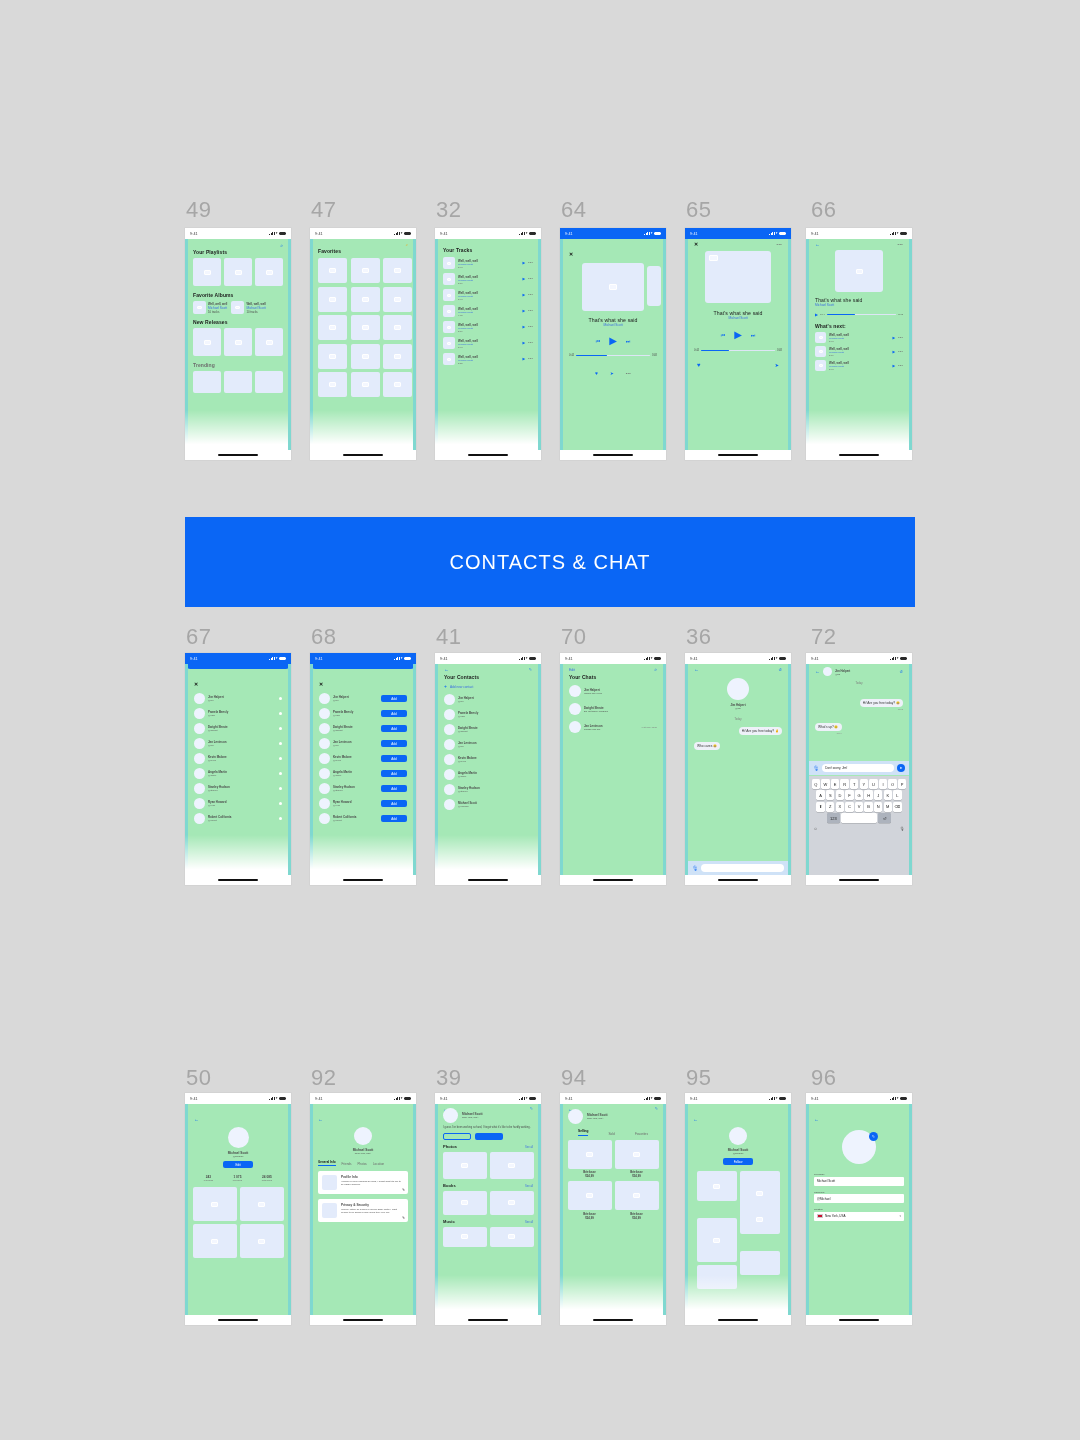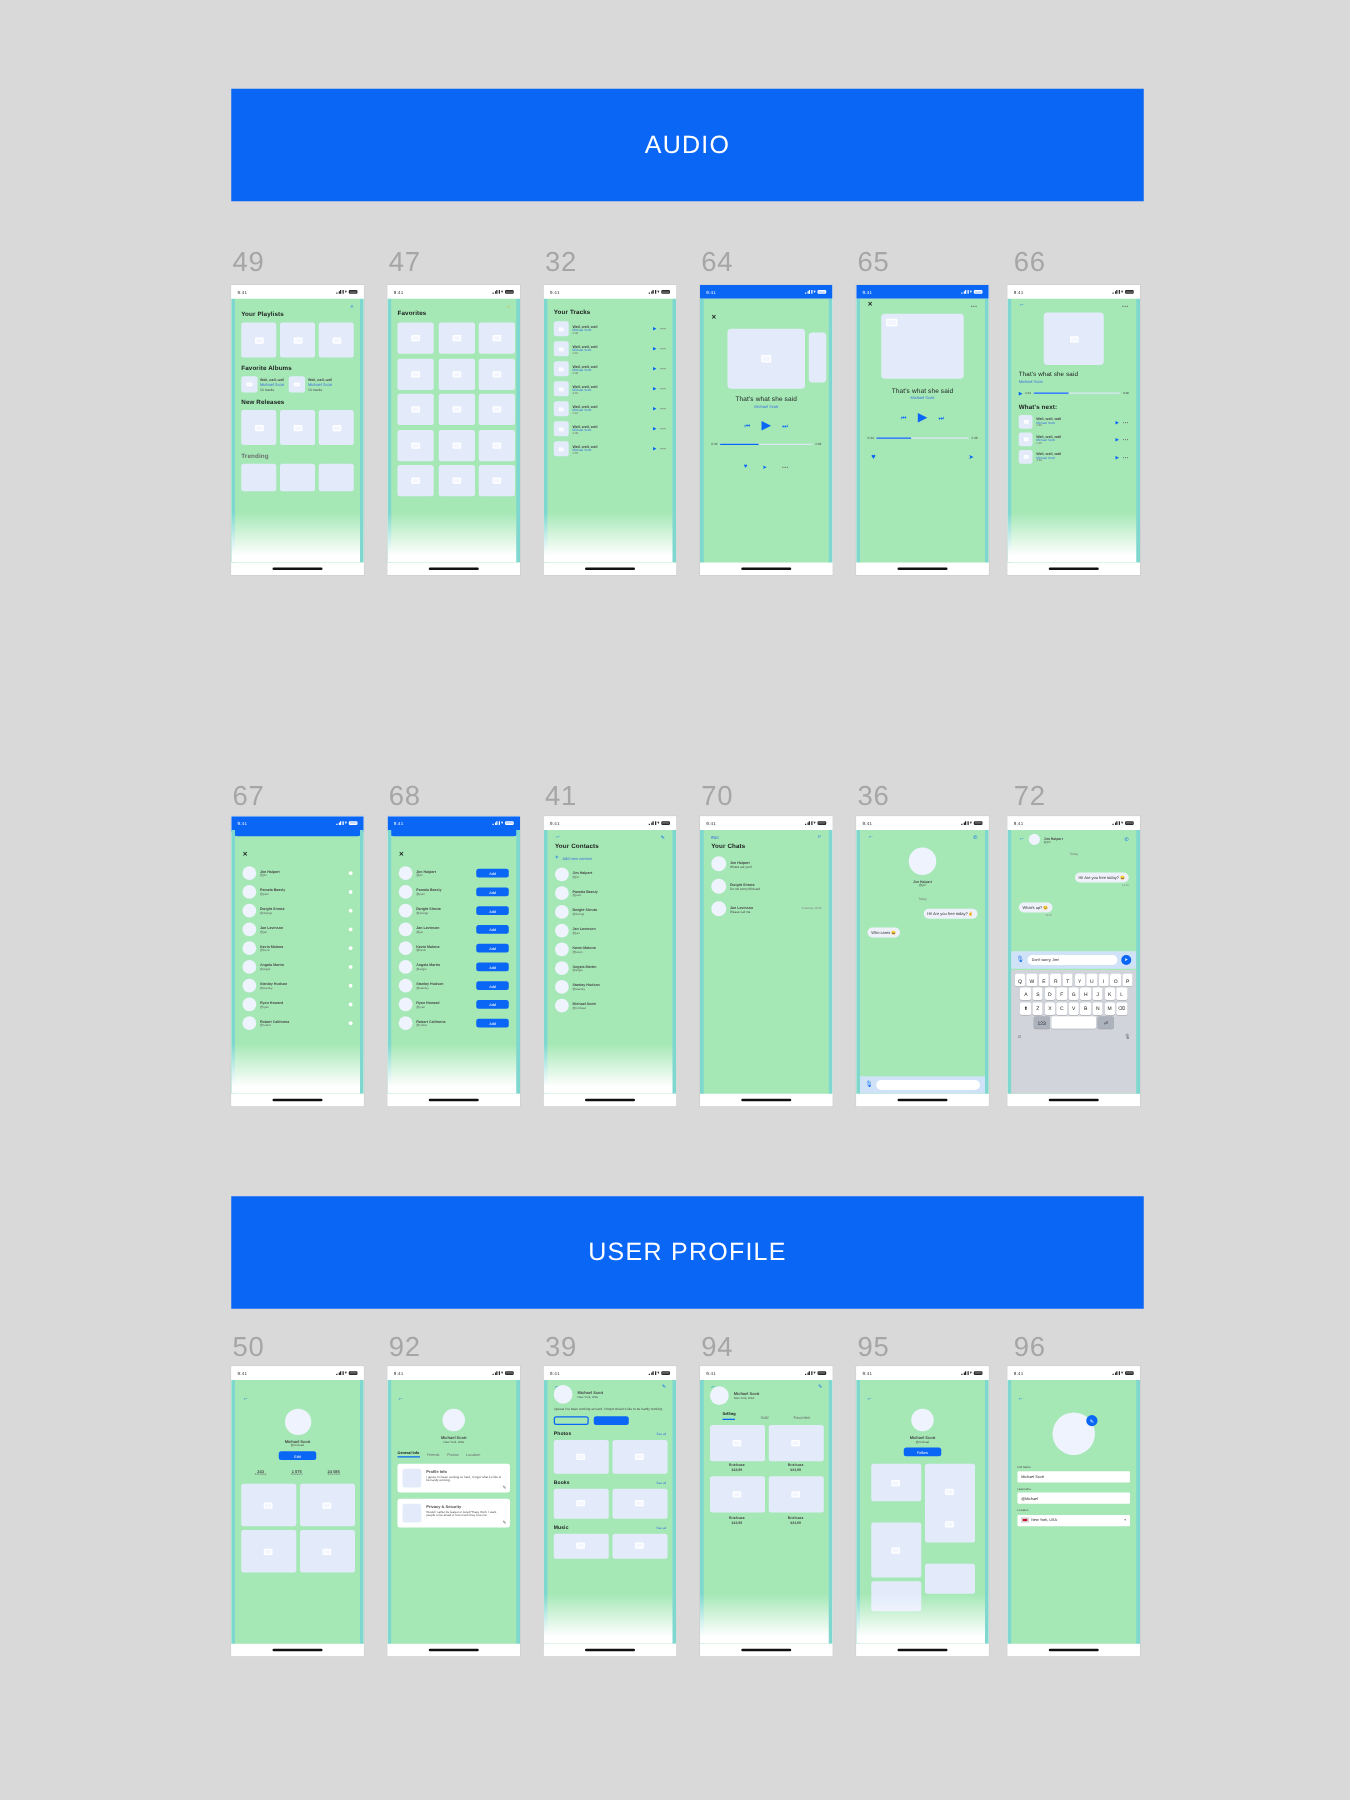--- a/index.html
+++ b/index.html
@@ -111,23 +111,20 @@
   }
   .key.wide{ width:13px; background:#adb3bd; }
   .key.space{ width:36px; }
   .kb{ background:#d1d4da; padding:3px 1.5px 2px; }
 </style>
 </head>
 <body>
 
 <div class="page">
 
-  <div class="banner" style="top:71px;">
-    <div class="banner-title">AUDIO</div>
-  </div>
 
   <div class="num" style="left:186px;top:197px;">49</div>
   <div class="num" style="left:311px;top:197px;">47</div>
   <div class="num" style="left:436px;top:197px;">32</div>
   <div class="num" style="left:561px;top:197px;">64</div>
   <div class="num" style="left:686px;top:197px;">65</div>
   <div class="num" style="left:811px;top:197px;">66</div>
 
   <div class="phone" style="left:185px;top:228px;">
     <div class="statusbar">
@@ -541,20 +538,23 @@
     </div>
           </div>
       </div>
       <div class="fade"></div>
     </div>
     <div class="homebar-wrap">
         <div class="homebar"></div>
       </div>
   </div>
 
+  <div class="banner" style="top:517px;">
+    <div class="banner-title">CONTACTS &amp; CHAT</div>
+  </div>
 
   <div class="num" style="left:186px;top:624px;">67</div>
   <div class="num" style="left:311px;top:624px;">68</div>
   <div class="num" style="left:436px;top:624px;">41</div>
   <div class="num" style="left:561px;top:624px;">70</div>
   <div class="num" style="left:686px;top:624px;">36</div>
   <div class="num" style="left:811px;top:624px;">72</div>
 
   <div class="phone" style="left:185px;top:653px;">
     <div class="statusbar blue">
@@ -1012,23 +1012,20 @@
           <span style="font-size:4px;color:#555;">☺</span>
           <span style="font-size:4px;color:#555;">🎙</span>
         </div>
       </div>
     </div>
     <div class="homebar-wrap">
         <div class="homebar"></div>
       </div>
   </div>
 
-  <div class="banner" style="top:957px;">
-    <div class="banner-title">USER PROFILE</div>
-  </div>
 
   <div class="num" style="left:186px;top:1065px;">50</div>
   <div class="num" style="left:311px;top:1065px;">92</div>
   <div class="num" style="left:436px;top:1065px;">39</div>
   <div class="num" style="left:561px;top:1065px;">94</div>
   <div class="num" style="left:686px;top:1065px;">95</div>
   <div class="num" style="left:811px;top:1065px;">96</div>
 
   <div class="phone" style="left:185px;top:1093px;">
     <div class="statusbar">

